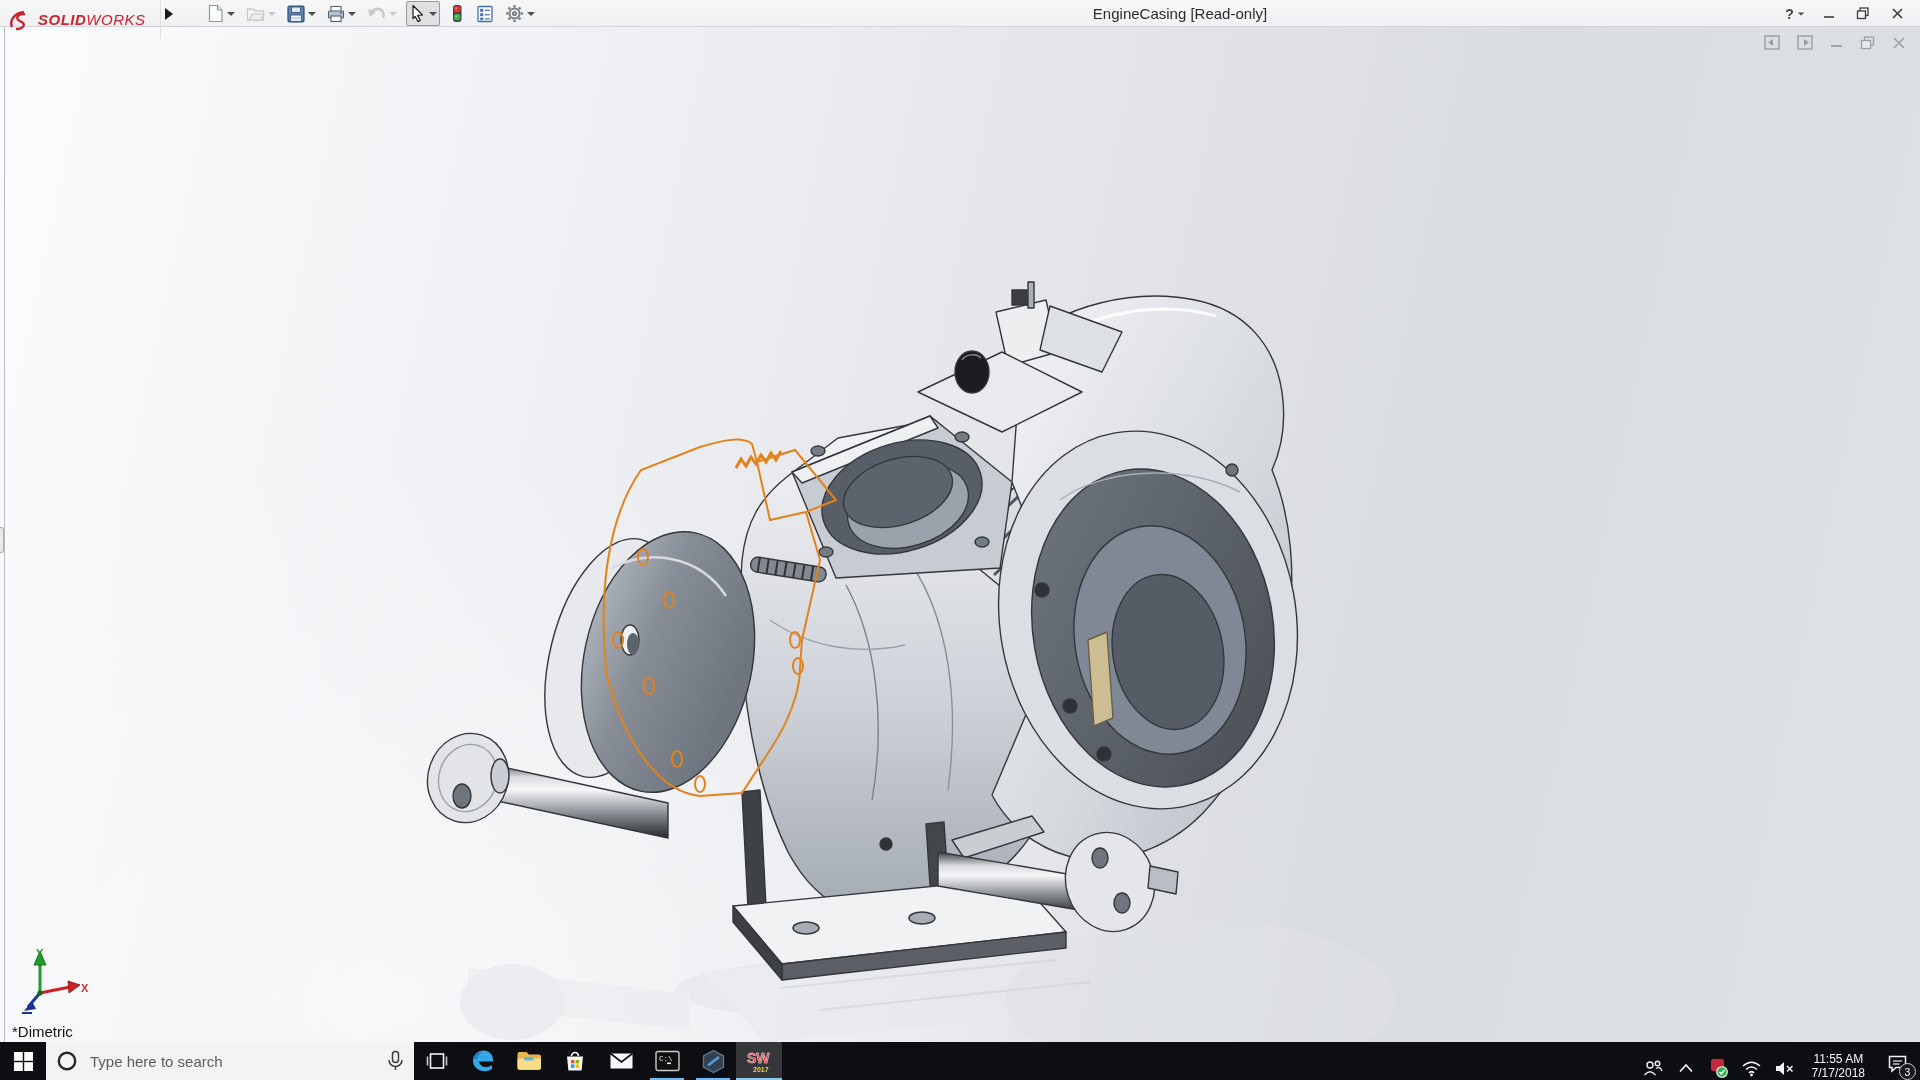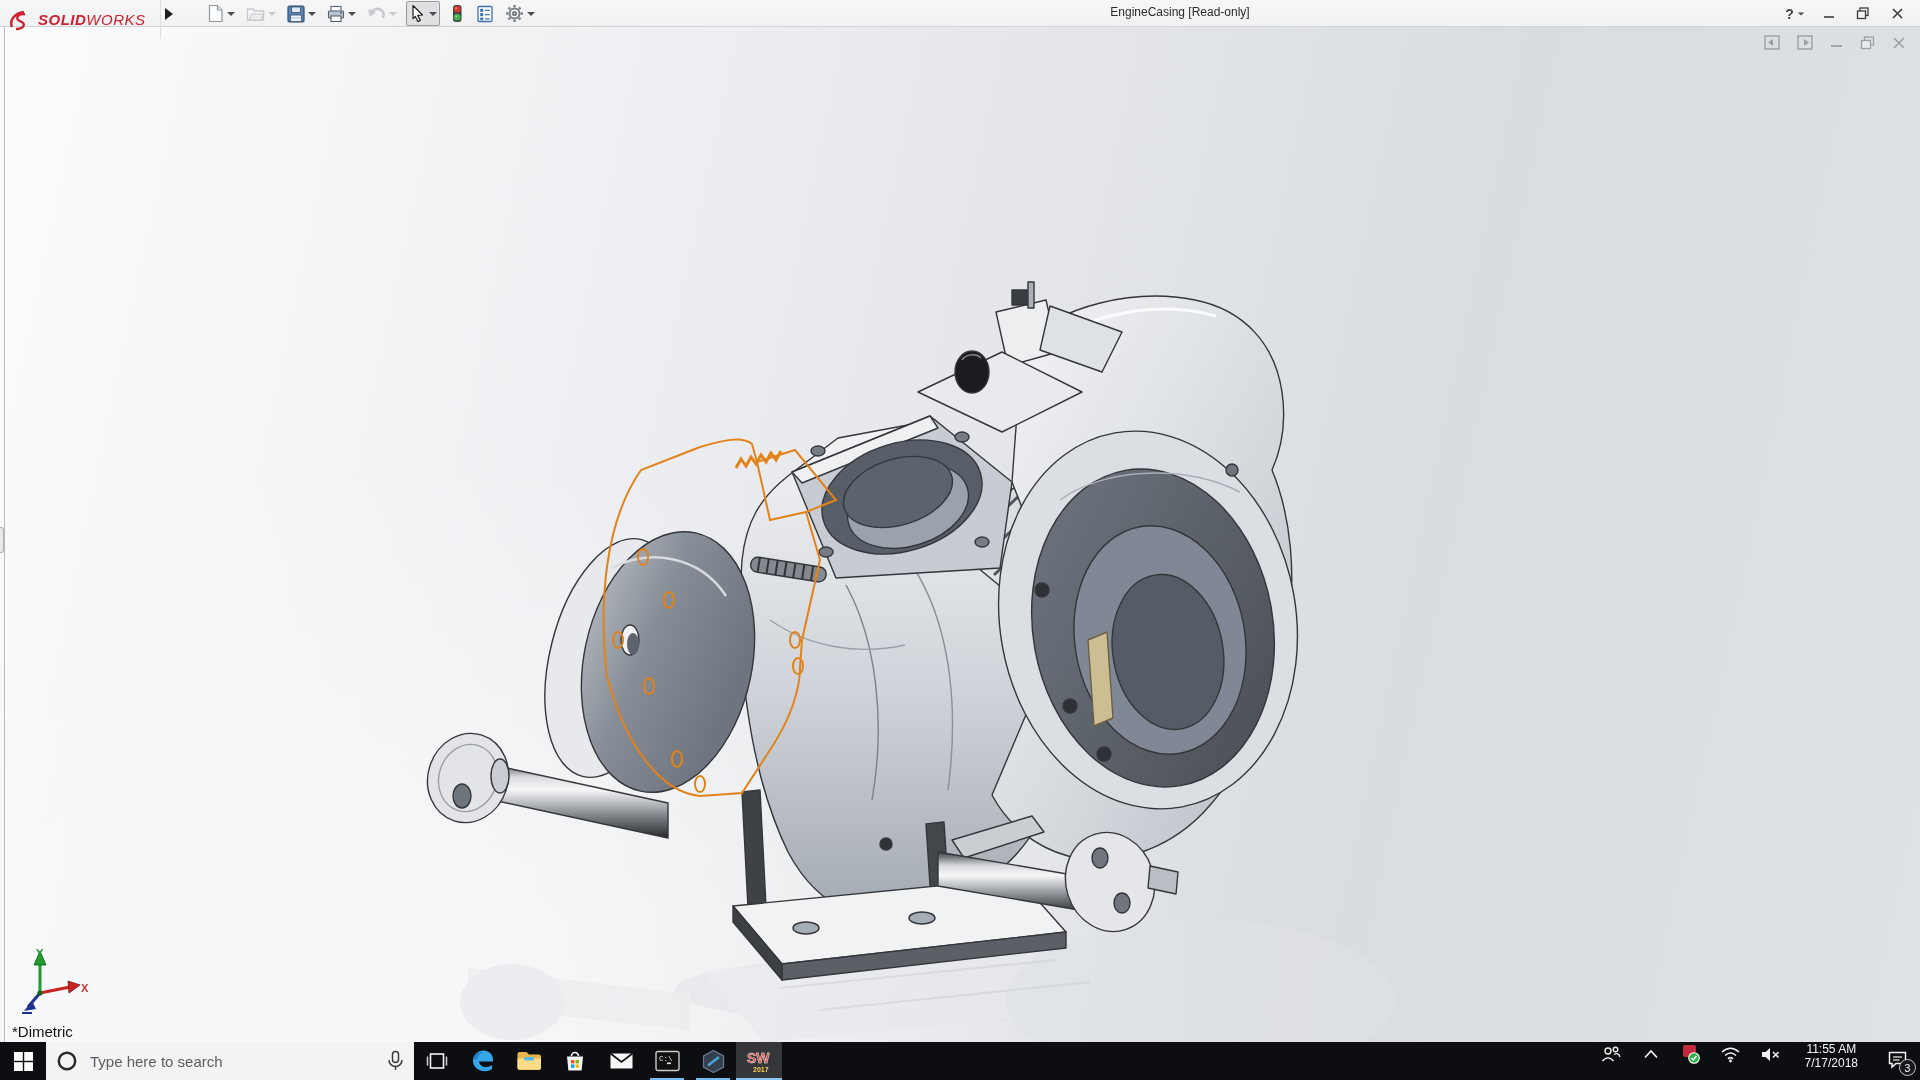--- a/index.html
+++ b/index.html
@@ -16,21 +16,21 @@
   .logo-text .works { color:#cf2030; font-weight:400; }
   .menu-expand { position:absolute; left:160px; top:4px; width:16px; height:19px;
     display:flex; align-items:center; justify-content:center; cursor:pointer; }
   .qat { position:absolute; left:205px; top:0; height:27px; display:flex; align-items:center; gap:7px; }
   .tool { display:flex; align-items:center; gap:3px; padding:2px 2px; border-radius:2px; }
   .tool.active { background:#dfe0e2; border:1px solid #97999c; }
   .caret { width:0; height:0; border-left:4px solid transparent; border-right:4px solid transparent;
     border-top:4px solid #4a4d50; }
   .caret.dis { border-top-color:#c7cbd0; }
   .win-title { position:absolute; left:1060px; top:5px; width:240px; text-align:center;
-    font-size:12px; color:#2b2b2b; white-space:nowrap; }
+    font-size:15px; color:#2b2b2b; white-space:nowrap; }
   .win-controls { position:absolute; right:6px; top:0; height:27px; display:flex; align-items:center; }
   .win-btn { width:34px; height:27px; display:flex; align-items:center; justify-content:center; gap:3px; }
   .help-q { font-size:14px; font-weight:700; color:#3c3e40; }
 
   
   .viewport { position:absolute; top:27px; left:0; width:1920px; height:1015px;
     background:
       radial-gradient(ellipse 1500px 1000px at 20% 96%, rgba(248,249,250,.9) 0%, rgba(248,249,250,0) 55%),
       linear-gradient(102deg, #fbfcfd 0%, #eceef1 34%, #d9dce0 72%, #dee1e5 100%); }
   .left-splitter { position:absolute; left:4px; top:0; width:1px; height:1015px; background:#b9bcc0; }
@@ -48,21 +48,21 @@
   .tb-slot { width:46px; display:flex; align-items:center; justify-content:center; position:relative; }
   .tb-slot.running::after { content:""; position:absolute; left:6px; right:6px; bottom:0;
     height:2px; background:#76b9ed; }
   .tb-slot.active { background:rgba(255,255,255,.17); }
   .tb-slot.active::after { left:0; right:0; background:#8ec6f2; }
   .search-box { width:368px; background:#f3f3f4; display:flex; align-items:center;
     padding:0 10px; gap:10px; }
   .search-input { flex:1; border:none; outline:none; background:transparent;
     font-size:15px; color:#55585c; font-family:"Liberation Sans",sans-serif; }
   .search-input::placeholder { color:#5a5d61; opacity:1; }
-  .tray { margin-left:auto; display:flex; align-items:flex-start; gap:16px; padding-right:6px; }
+  .tray { margin-left:auto; display:flex; align-items:flex-end; gap:9px; padding-right:6px; }
   .tray-icon { width:24px; height:24px; display:flex; align-items:center; justify-content:center; }
   .clock { text-align:center; color:#f4f5f6; font-size:12px; line-height:14px; padding:0 6px; white-space:nowrap; }
   .action-center { position:relative; width:34px; height:34px; display:flex; align-items:center; justify-content:center; }
   .ac-badge { position:absolute; right:-2px; bottom:0px; min-width:17px; height:17px; border-radius:50%;
     background:#17181c; border:1px solid #c9cbce; color:#fff; font-size:10.5px;
     display:flex; align-items:center; justify-content:center; }
 </style>
 </head>
 <body>
 

